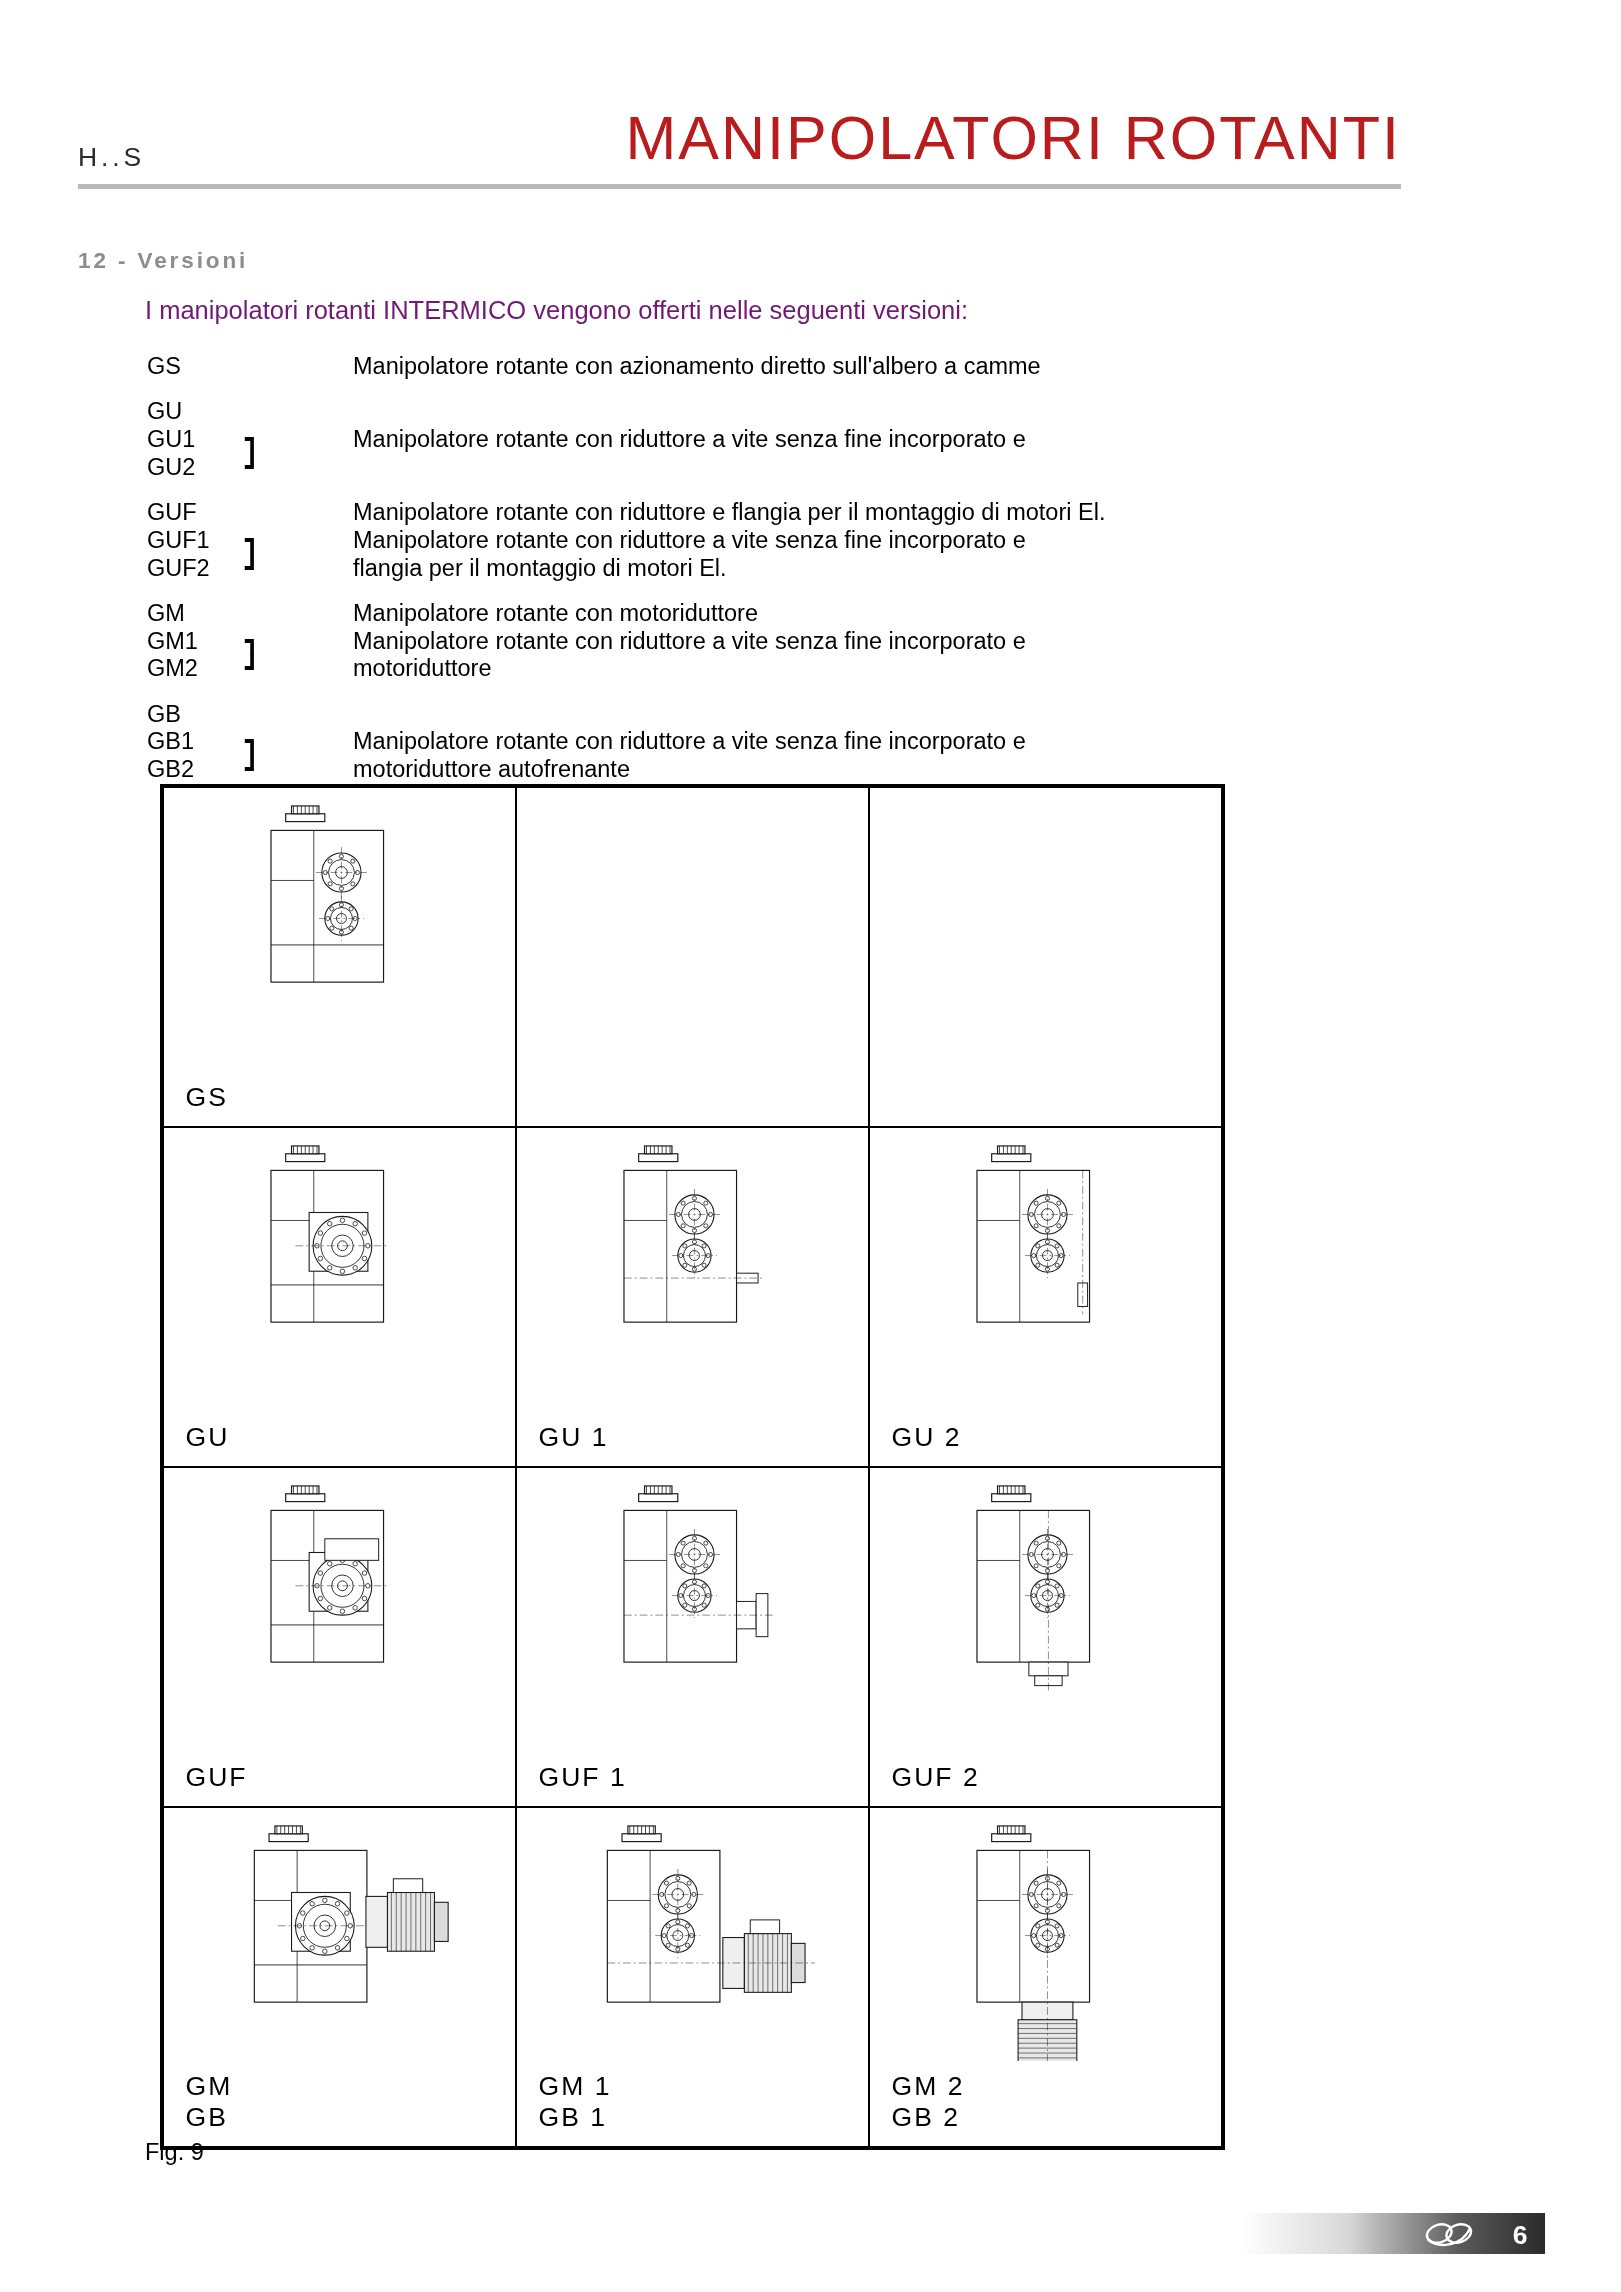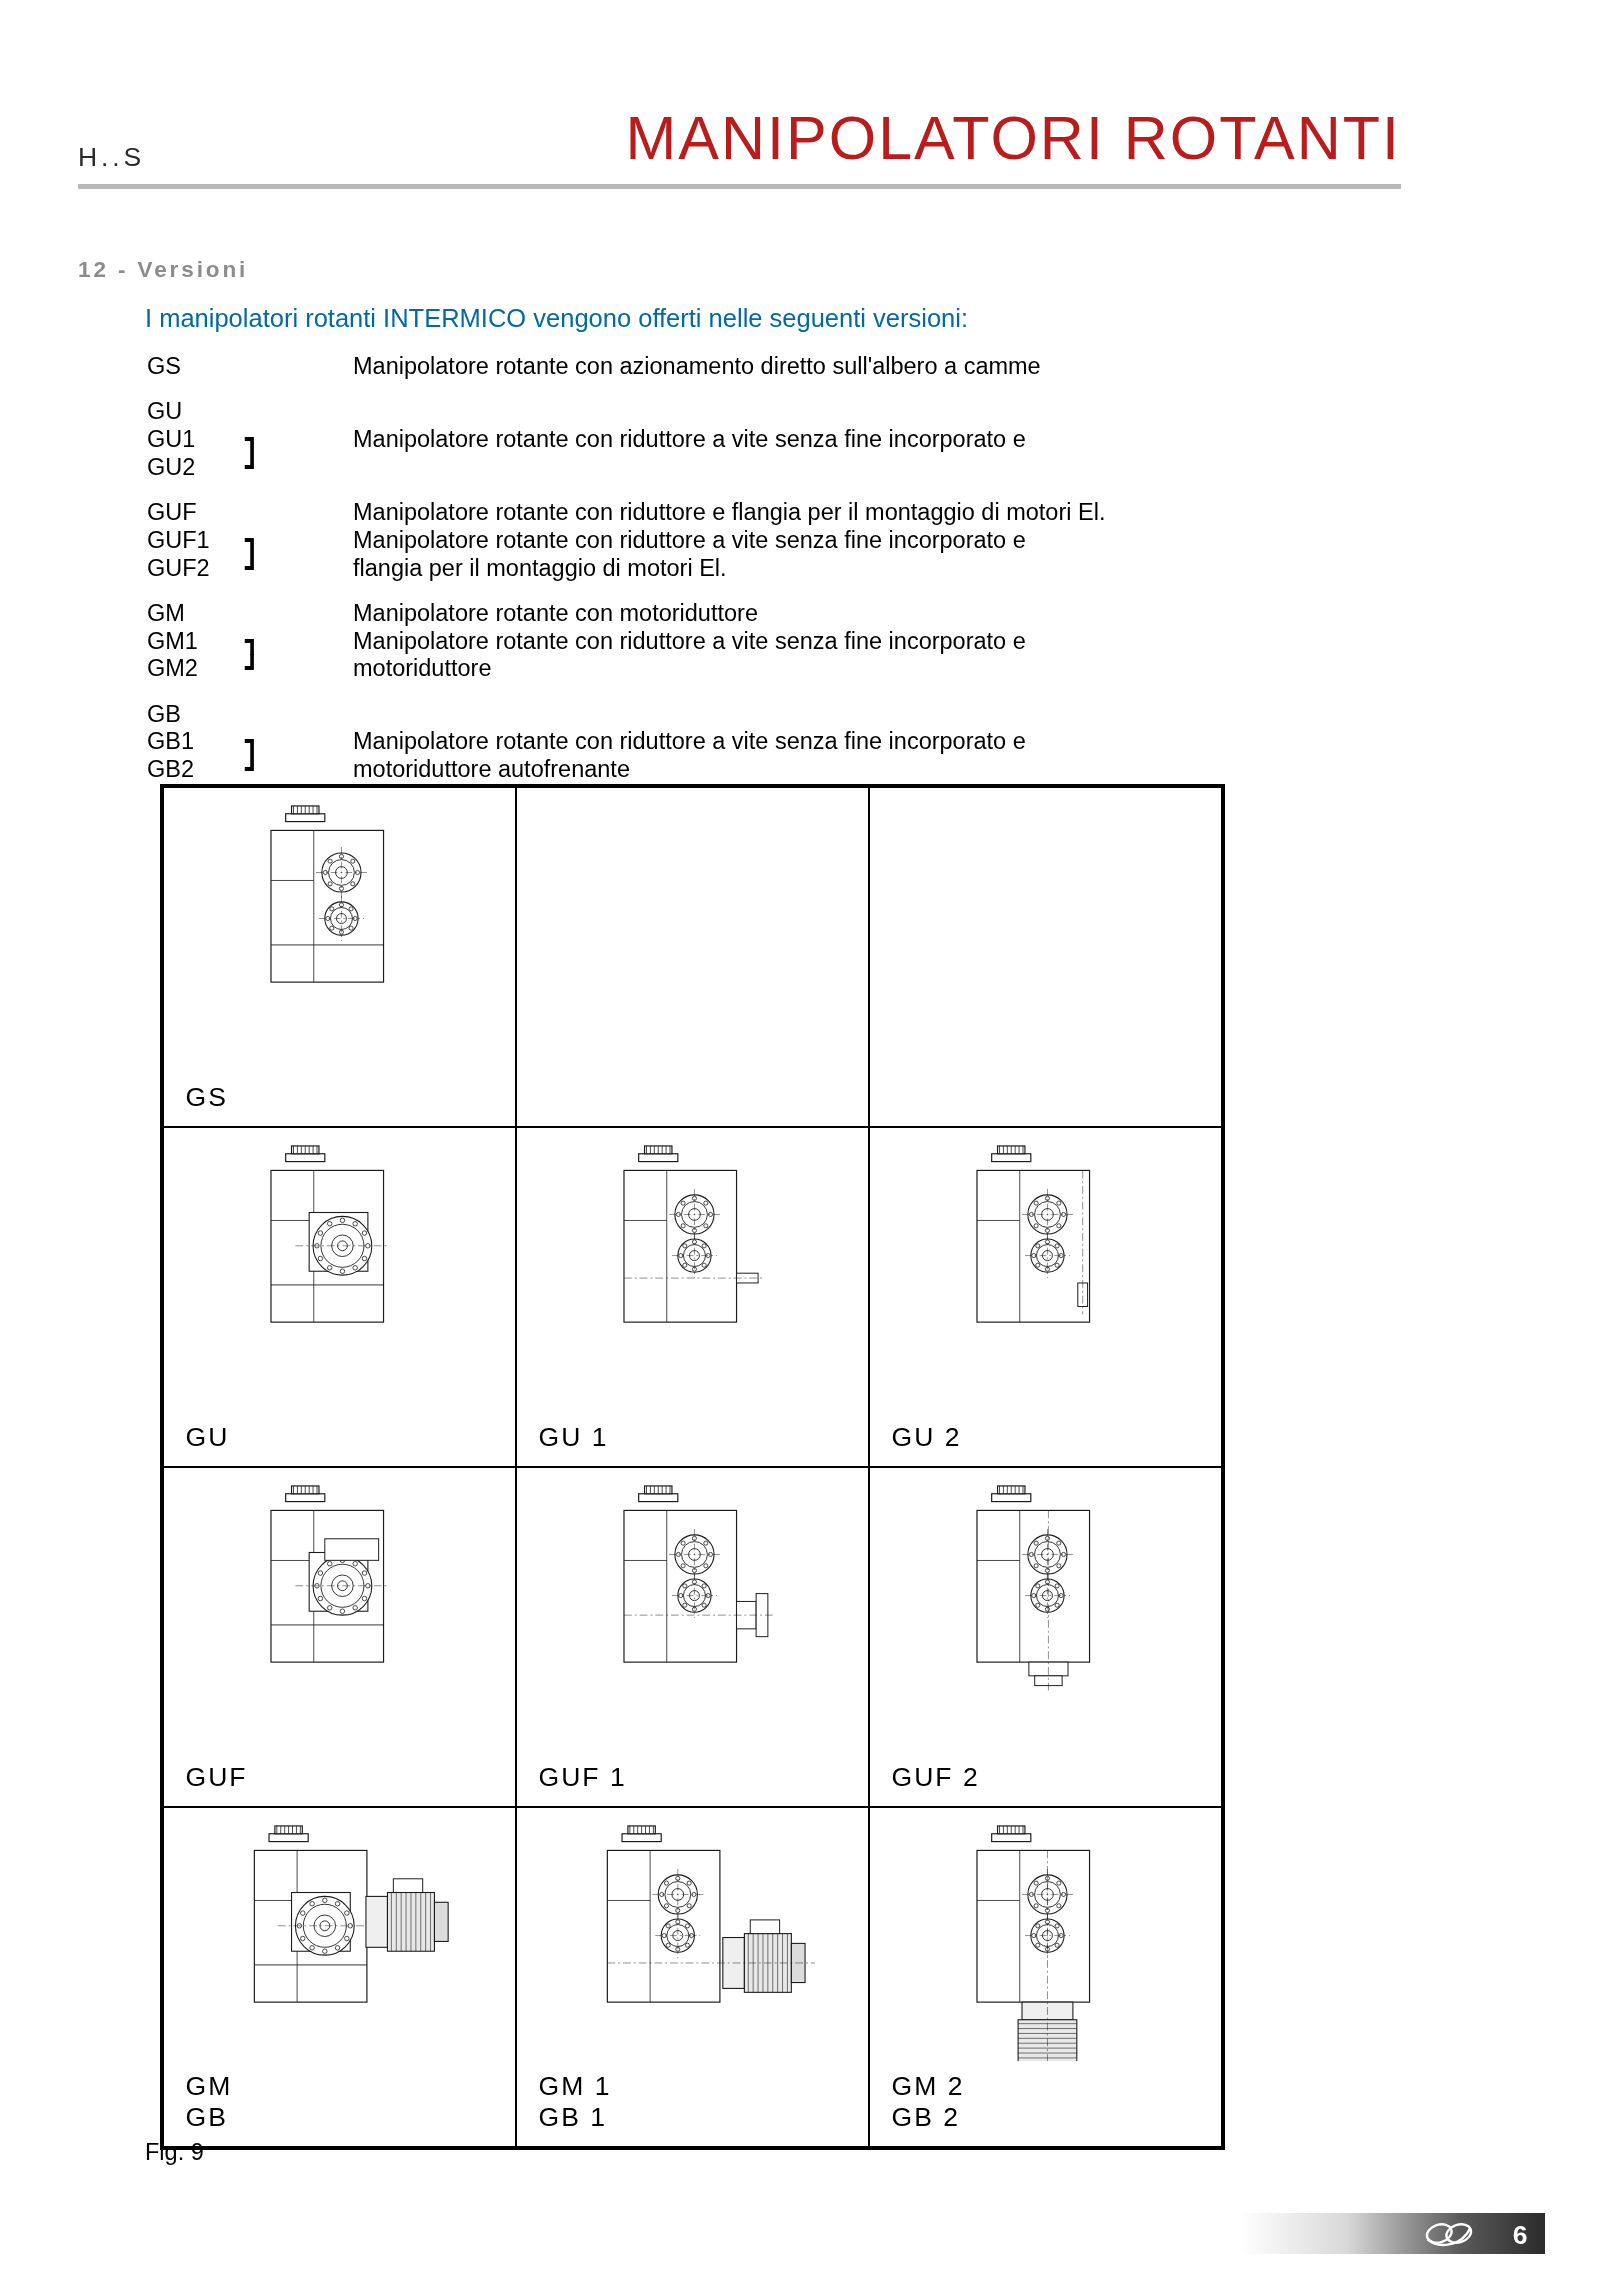--- a/index.html
+++ b/index.html
@@ -49,33 +49,33 @@
     right: 76px;
     top: 184px;
     height: 4.9px;
     background: #b9b9b9;
   }
 
   
   .section-title {
     position: absolute;
     left: 78px;
-    top: 257px;
+    top: 248px;
     font-size: 22.5px;
     font-weight: bold;
     letter-spacing: 2.9px;
     color: #8c8c8c;
   }
 
   .intro {
     position: absolute;
     left: 145px;
-    top: 304px;
+    top: 296px;
     font-size: 25.5px;
-    color: #0369a1;
+    color: #701a75;
   }
 
   
   .version-list {
     position: absolute;
     left: 147px;
     top: 353px;
     width: 1264px;
   }
   .vgroup {

